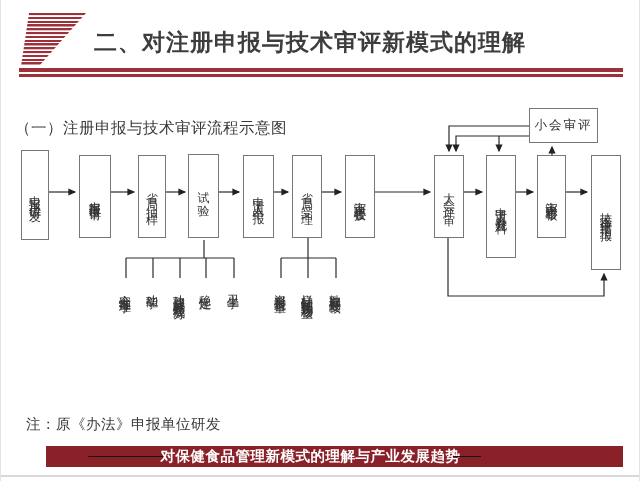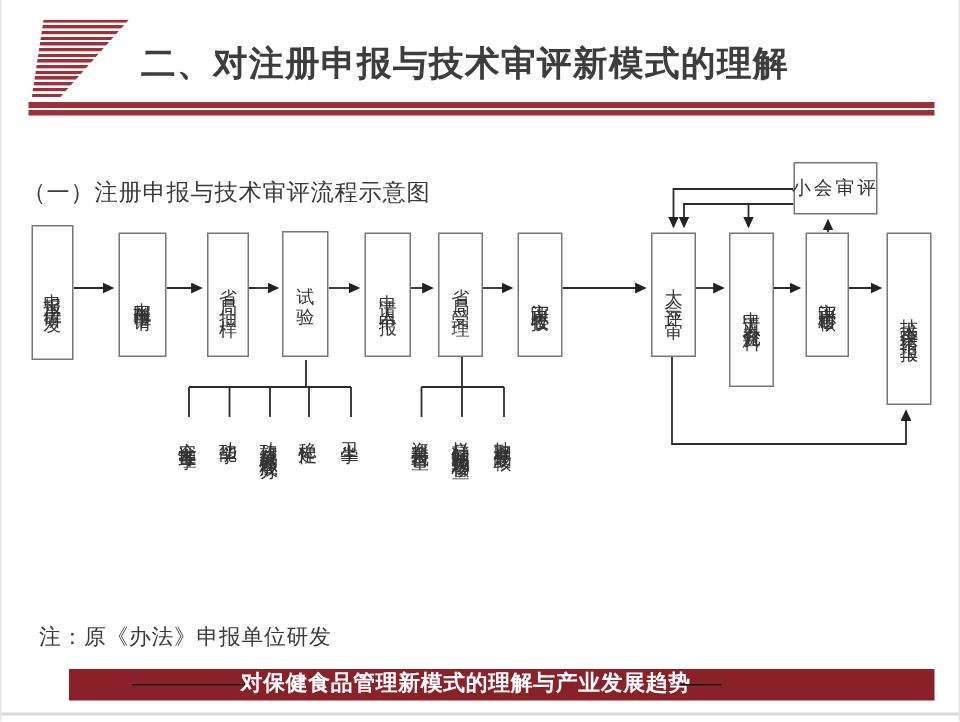--- a/index.html
+++ b/index.html
@@ -122,21 +122,21 @@
   <div class="fbox" style="left:137px;top:155px;width:28px;height:83px;letter-spacing:7px">省局抽样</div>
   <div class="fbox" style="left:187px;top:154px;width:31px;height:84px;letter-spacing:14px">试验</div>
   <div class="fbox" style="left:242px;top:155px;width:31px;height:83px;letter-spacing:4px">申请人申报</div>
   <div class="fbox" style="left:291px;top:155px;width:30px;height:83px;letter-spacing:7px">省局受理</div>
   <div class="fbox" style="left:344px;top:155px;width:30px;height:83px;letter-spacing:1.5px">审评中心接收</div>
   <div class="fbox" style="left:433px;top:155px;width:30px;height:83px;letter-spacing:7px">大会评审</div>
   <div class="fbox" style="left:485px;top:155px;width:30px;height:103px;letter-spacing:2.5px">申请人补充资料</div>
   <div class="fbox" style="left:536px;top:155px;width:29px;height:83px;letter-spacing:1.5px">审评中心审核</div>
   <div class="fbox" style="left:590px;top:155px;width:30px;height:115px;letter-spacing:2.5px">技术审评结论上报</div>
 
-  <div class="sbox" style="left:528px;top:108px;width:56px;height:35px">小会审评</div>
+  <div class="sbox" style="left:528px;top:108px;width:69px;height:35px">小会审评</div>
 
   <div class="vlabel" style="left:118px">安全性毒理学</div>
   <div class="vlabel" style="left:145px">功能学</div>
   <div class="vlabel" style="left:172px">功效成分或标志性成分</div>
   <div class="vlabel" style="left:198px">稳定性</div>
   <div class="vlabel" style="left:226px">卫生学</div>
 
   <div class="vlabel" style="left:273px">资料形式审查</div>
   <div class="vlabel" style="left:300px">样品试制试验现场核查</div>
   <div class="vlabel" style="left:328px">抽取样品复核</div>

